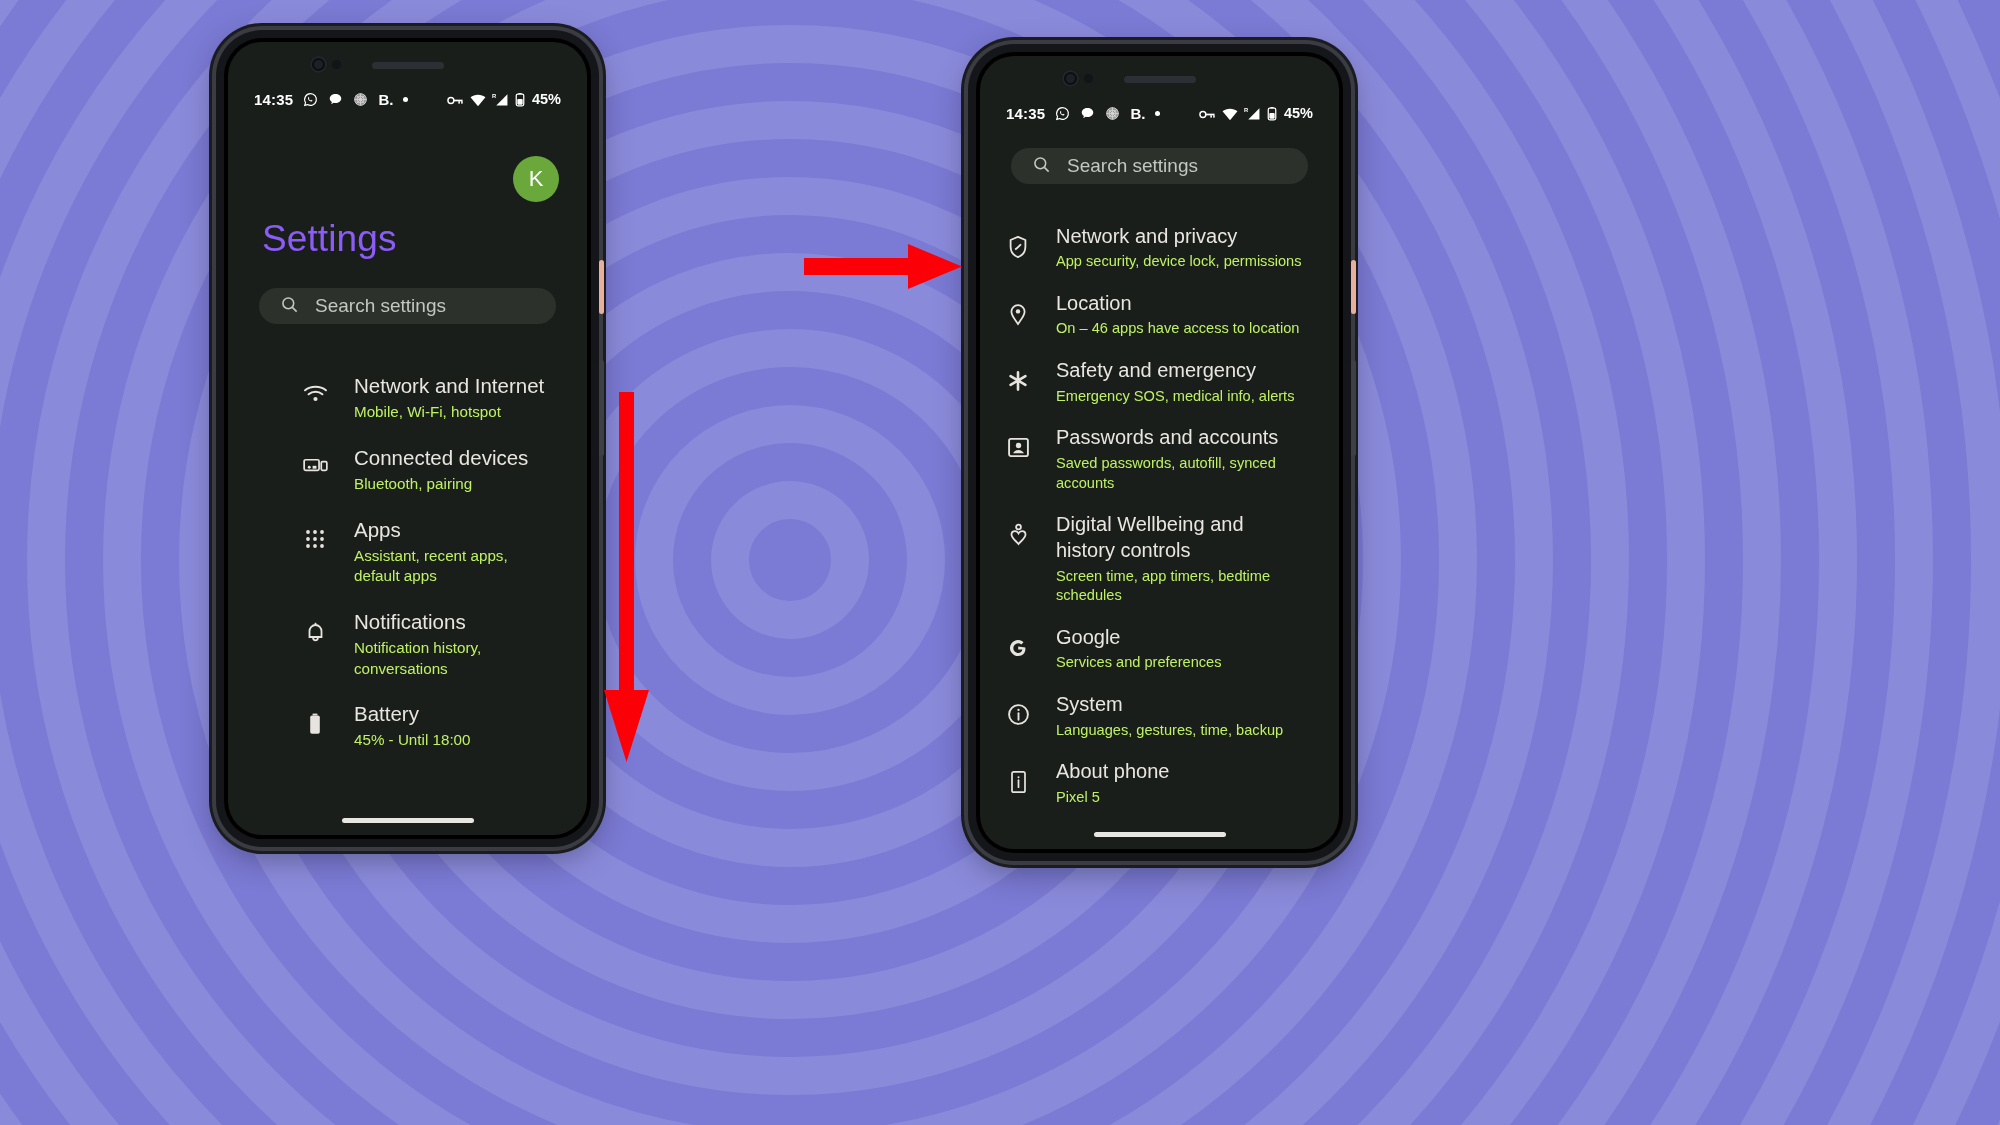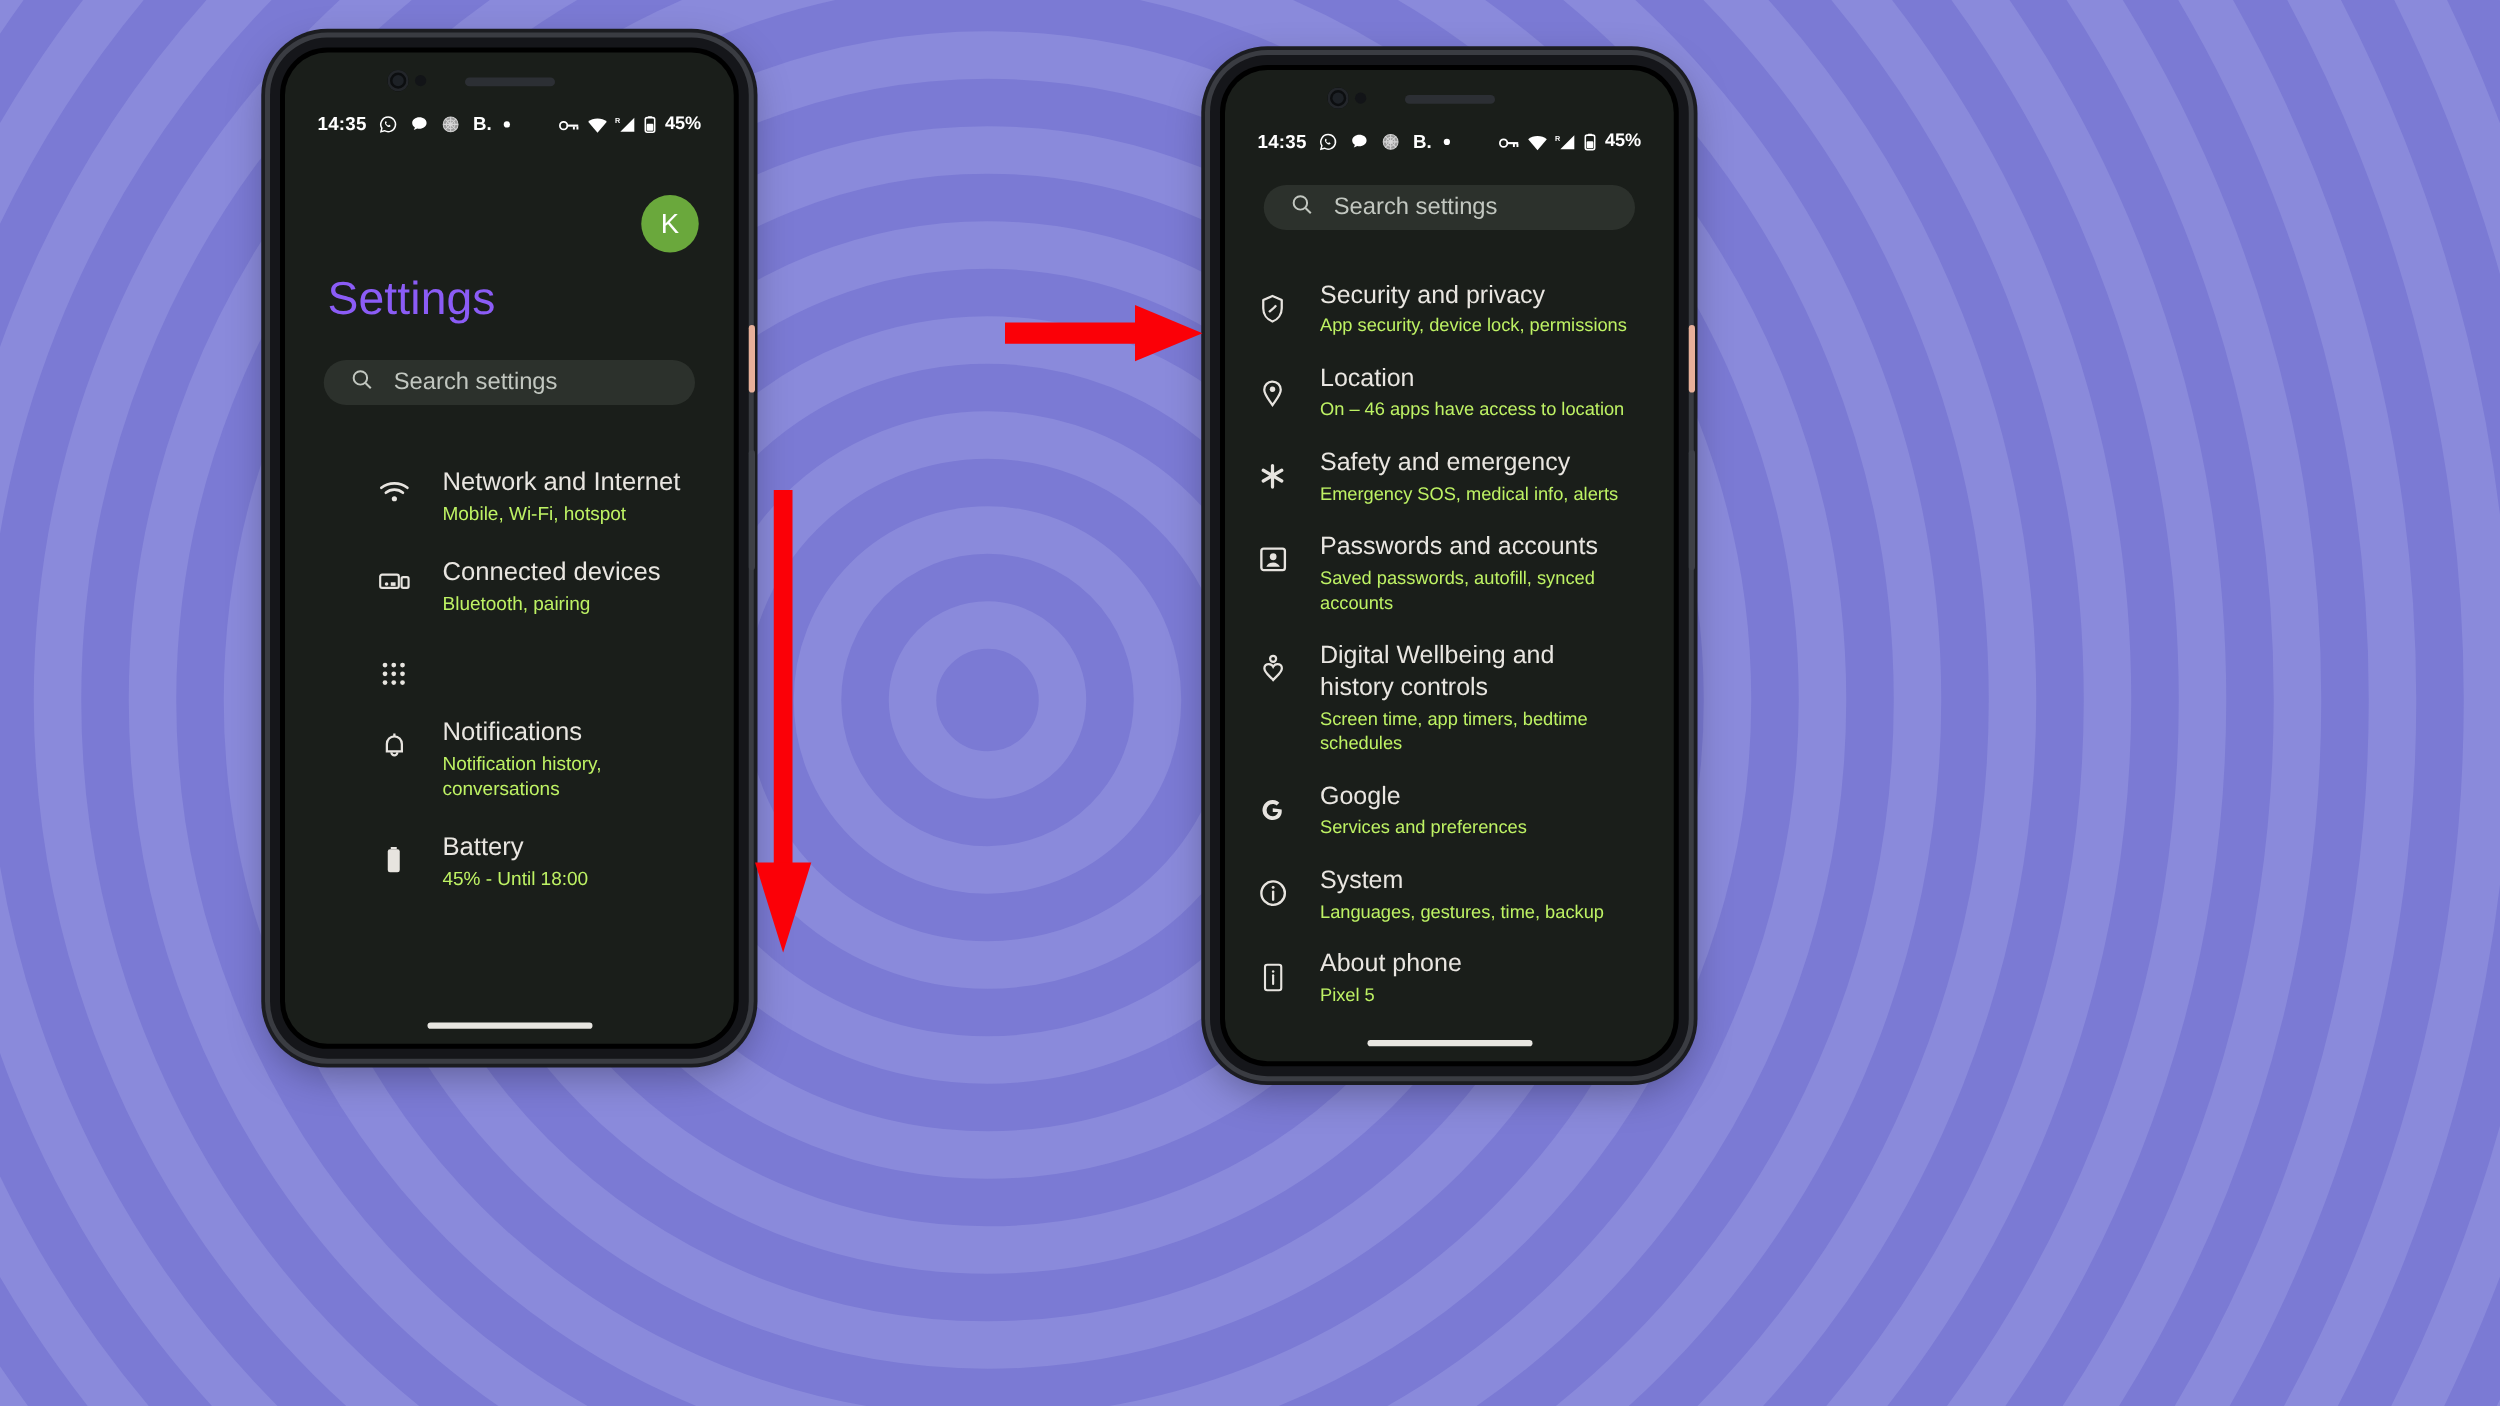--- a/index.html
+++ b/index.html
@@ -279,20 +279,24 @@
                   <circle cx="11" cy="4" r="1.9"></circle>
                   <circle cx="18" cy="4" r="1.9"></circle>
                 <circle cx="4" cy="11" r="1.9"></circle>
                   <circle cx="11" cy="11" r="1.9"></circle>
                   <circle cx="18" cy="11" r="1.9"></circle>
                 <circle cx="4" cy="18" r="1.9"></circle>
                   <circle cx="11" cy="18" r="1.9"></circle>
                   <circle cx="18" cy="18" r="1.9"></circle>
               </svg>
             </div>
+            <div class="tx">
+              <div class="t1">Apps</div>
+              <div class="t2">Assistant, recent apps, default apps</div>
+            </div>
           </div>
 
           <div class="row">
             <div class="ic">
               <svg width="21" height="24" viewBox="0 0 20 24" fill="none" stroke="#e7e4df" stroke-width="1.8">
                 <path d="M4 17h12v-5.8C16 7.7 13.3 5 10 5s-6 2.7-6 6.2V17z"></path>
                 <path d="M10 5V2.8"></path>
                 <path d="M7.6 17.8c0 1.4 1.1 2.5 2.4 2.5s2.4-1.1 2.4-2.5"></path>
               </svg>
             </div>
@@ -405,21 +409,21 @@
         <div class="list" id="list-right">
 
           <div class="row">
             <div class="ic">
               <svg width="22" height="24" viewBox="0 0 20 24" fill="none" stroke="#e7e4df" stroke-width="1.8" stroke-linejoin="round">
                 <path d="M10 1.8 2.6 5v6.5c0 5 3.1 9.1 7.4 10.7 4.3-1.6 7.4-5.7 7.4-10.7V5z"></path>
                 <path d="M7.2 14.6c1.4-1.3 4.4-3.3 5.7-5.3"></path>
               </svg>
             </div>
             <div class="tx">
-              <div class="t1">Security and privacy</div>
+              <div class="t1">Network and privacy</div>
               <div class="t2">App security, device lock, permissions</div>
             </div>
           </div>
 
           <div class="row">
             <div class="ic">
               <svg width="20" height="24" viewBox="0 0 18 24" fill="none" stroke="#e7e4df" stroke-width="1.8">
                 <path d="M9 22c3.5-5.1 6.6-8.4 6.6-12.2A6.6 6.6 0 1 0 2.4 9.8C2.4 13.6 5.5 16.9 9 22z"></path>
                 <circle cx="9" cy="9.4" r="2.2" fill="#e7e4df" stroke="none"></circle>
               </svg>

